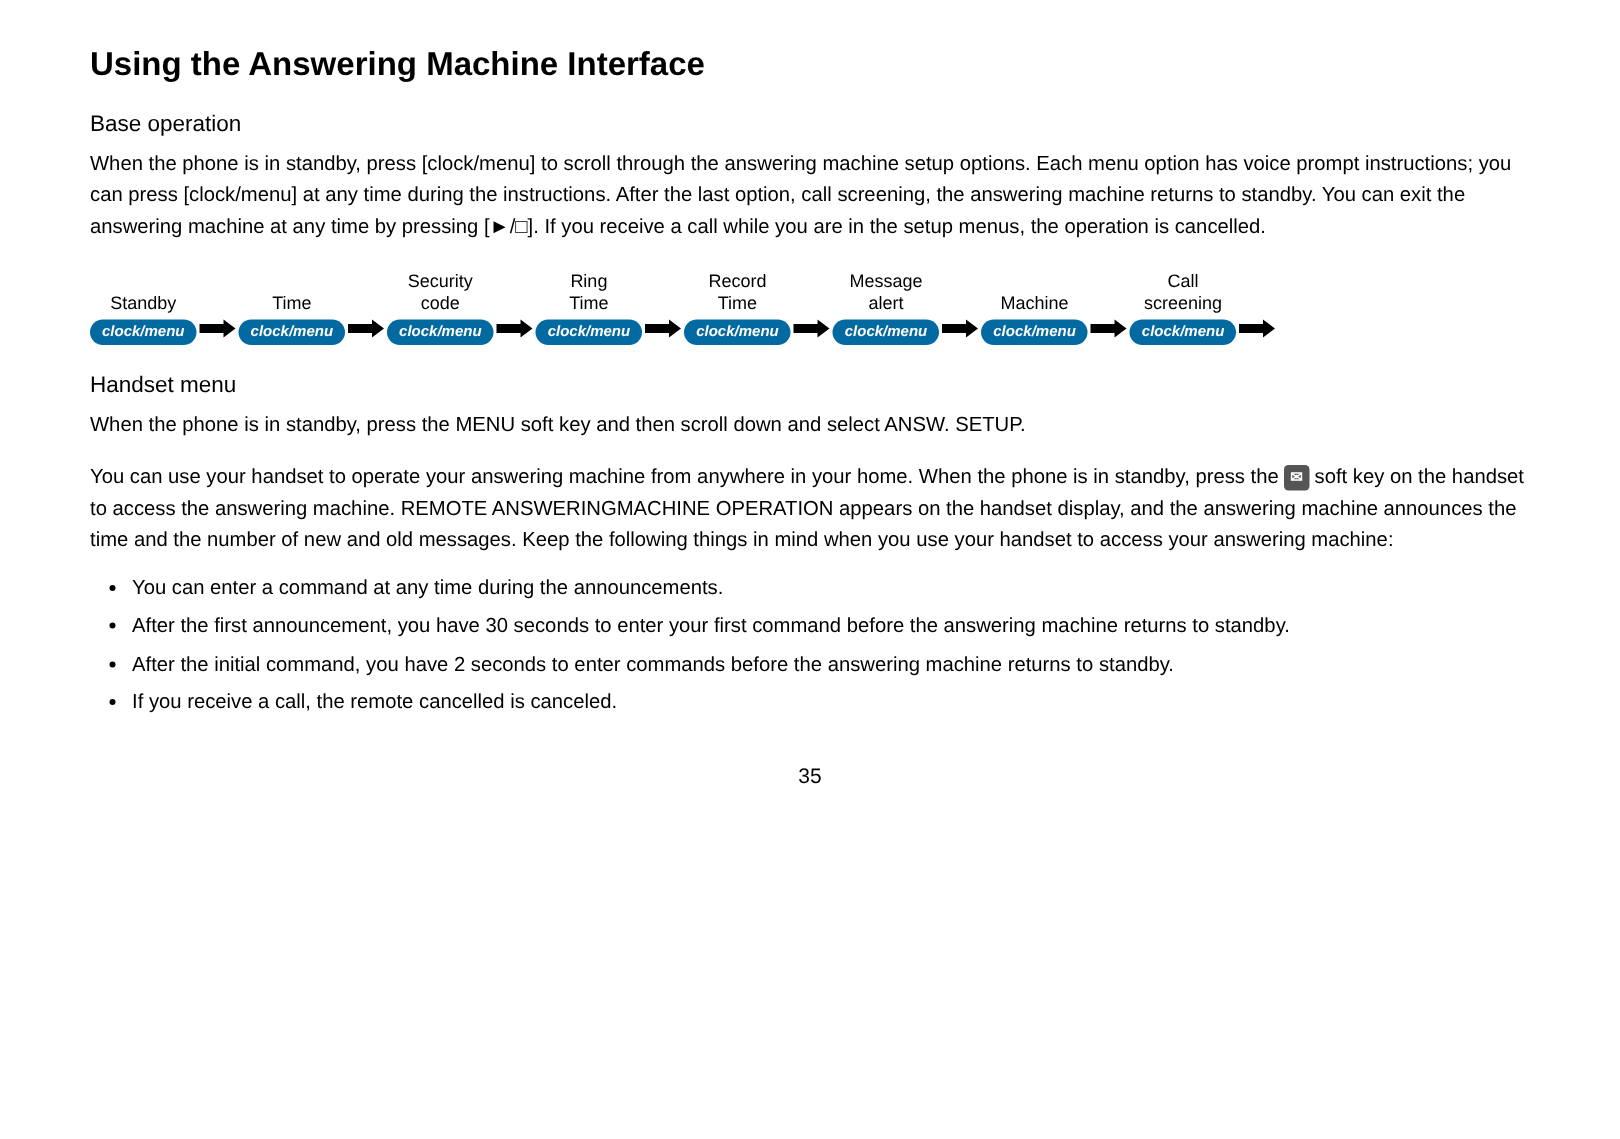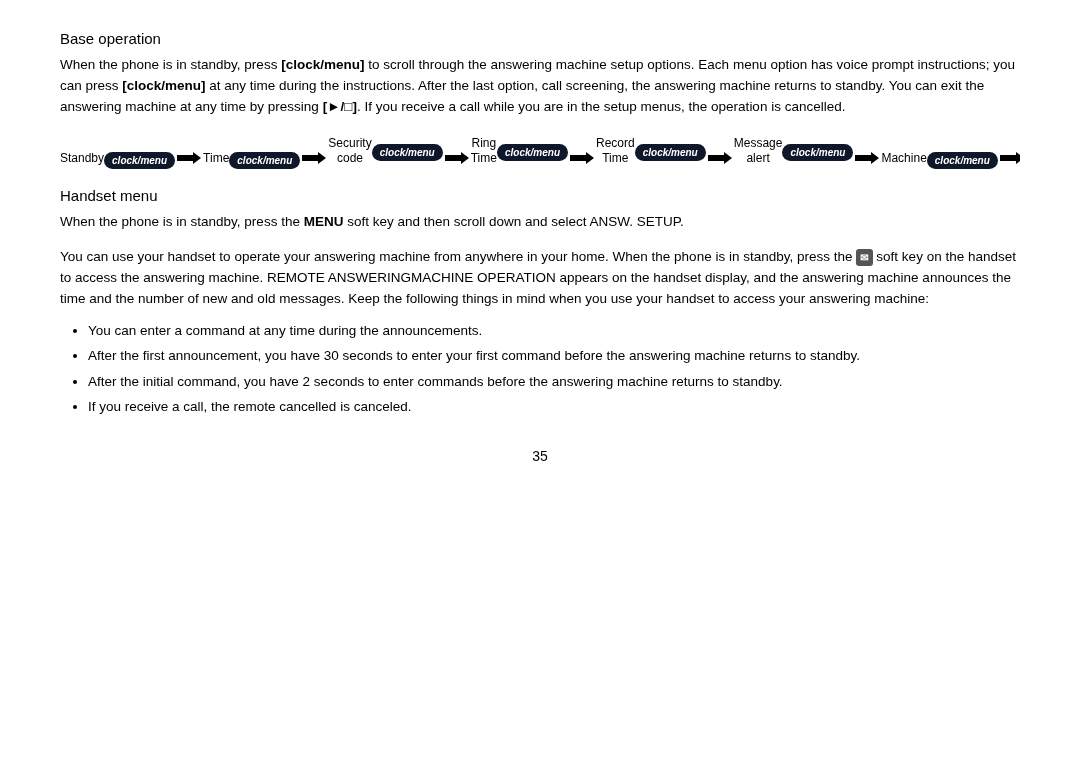--- a/index.html
+++ b/index.html
@@ -25,47 +25,47 @@
     }
     h2 {
       font-size: 15px;
       font-weight: normal;
       margin-bottom: 8px;
     }
     p {
       margin-bottom: 10px;
       line-height: 1.55;
     }
-    .bold { font-weight: bold; }
+    .bold { font-weight: normal; }
     .diagram-section {
       margin: 18px 0 18px 0;
       overflow-x: auto;
     }
     .diagram {
       display: flex;
       align-items: flex-end;
       gap: 0;
       white-space: nowrap;
     }
     .diag-item {
       display: flex;
-      flex-direction: row;
+      flex-direction: column;
       align-items: center;
       position: relative;
     }
     .diag-label {
       font-size: 12px;
       text-align: center;
       margin-bottom: 2px;
       line-height: 1.3;
     }
     .diag-button {
       display: inline-flex;
       align-items: center;
-      background: #0f172a;
+      background: #0369a1;
       color: #fff;
       font-size: 10px;
       font-weight: bold;
       border-radius: 10px;
       padding: 3px 8px;
       white-space: nowrap;
       font-style: italic;
     }
     .diag-arrow {
       display: flex;
@@ -111,20 +111,21 @@
       padding: 1px 4px;
       font-weight: bold;
       vertical-align: middle;
     }
   </style>
 </head>
 <body>
 
 <div class="page">
 
+  <h1>Using the Answering Machine Interface</h1>
 
   <h2>Base operation</h2>
 
   <p>
     When the phone is in standby, press <span class="bold">[clock/menu]</span> to scroll through the answering machine setup options. Each menu option has voice prompt instructions; you can press <span class="bold">[clock/menu]</span> at any time during the instructions. After the last option, call screening, the answering machine returns to standby. You can exit the answering machine at any time by pressing <span class="bold">[►/□]</span>. If you receive a call while you are in the setup menus, the operation is cancelled.
   </p>
 
   <div class="diagram-section">
     <div class="diagram">
 

